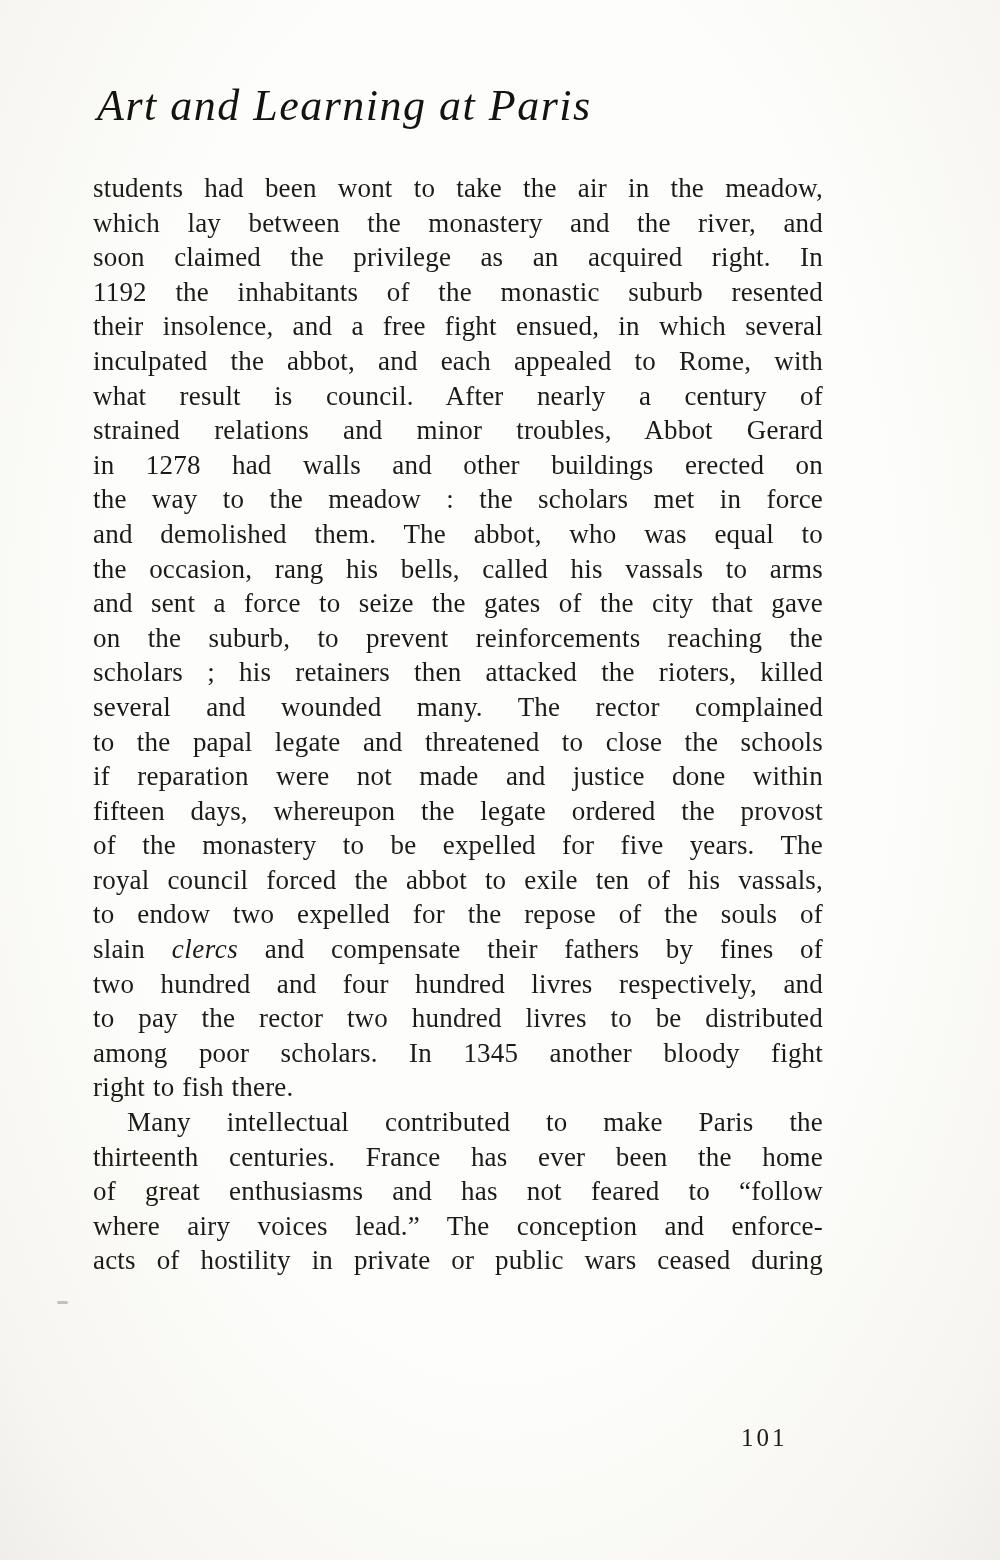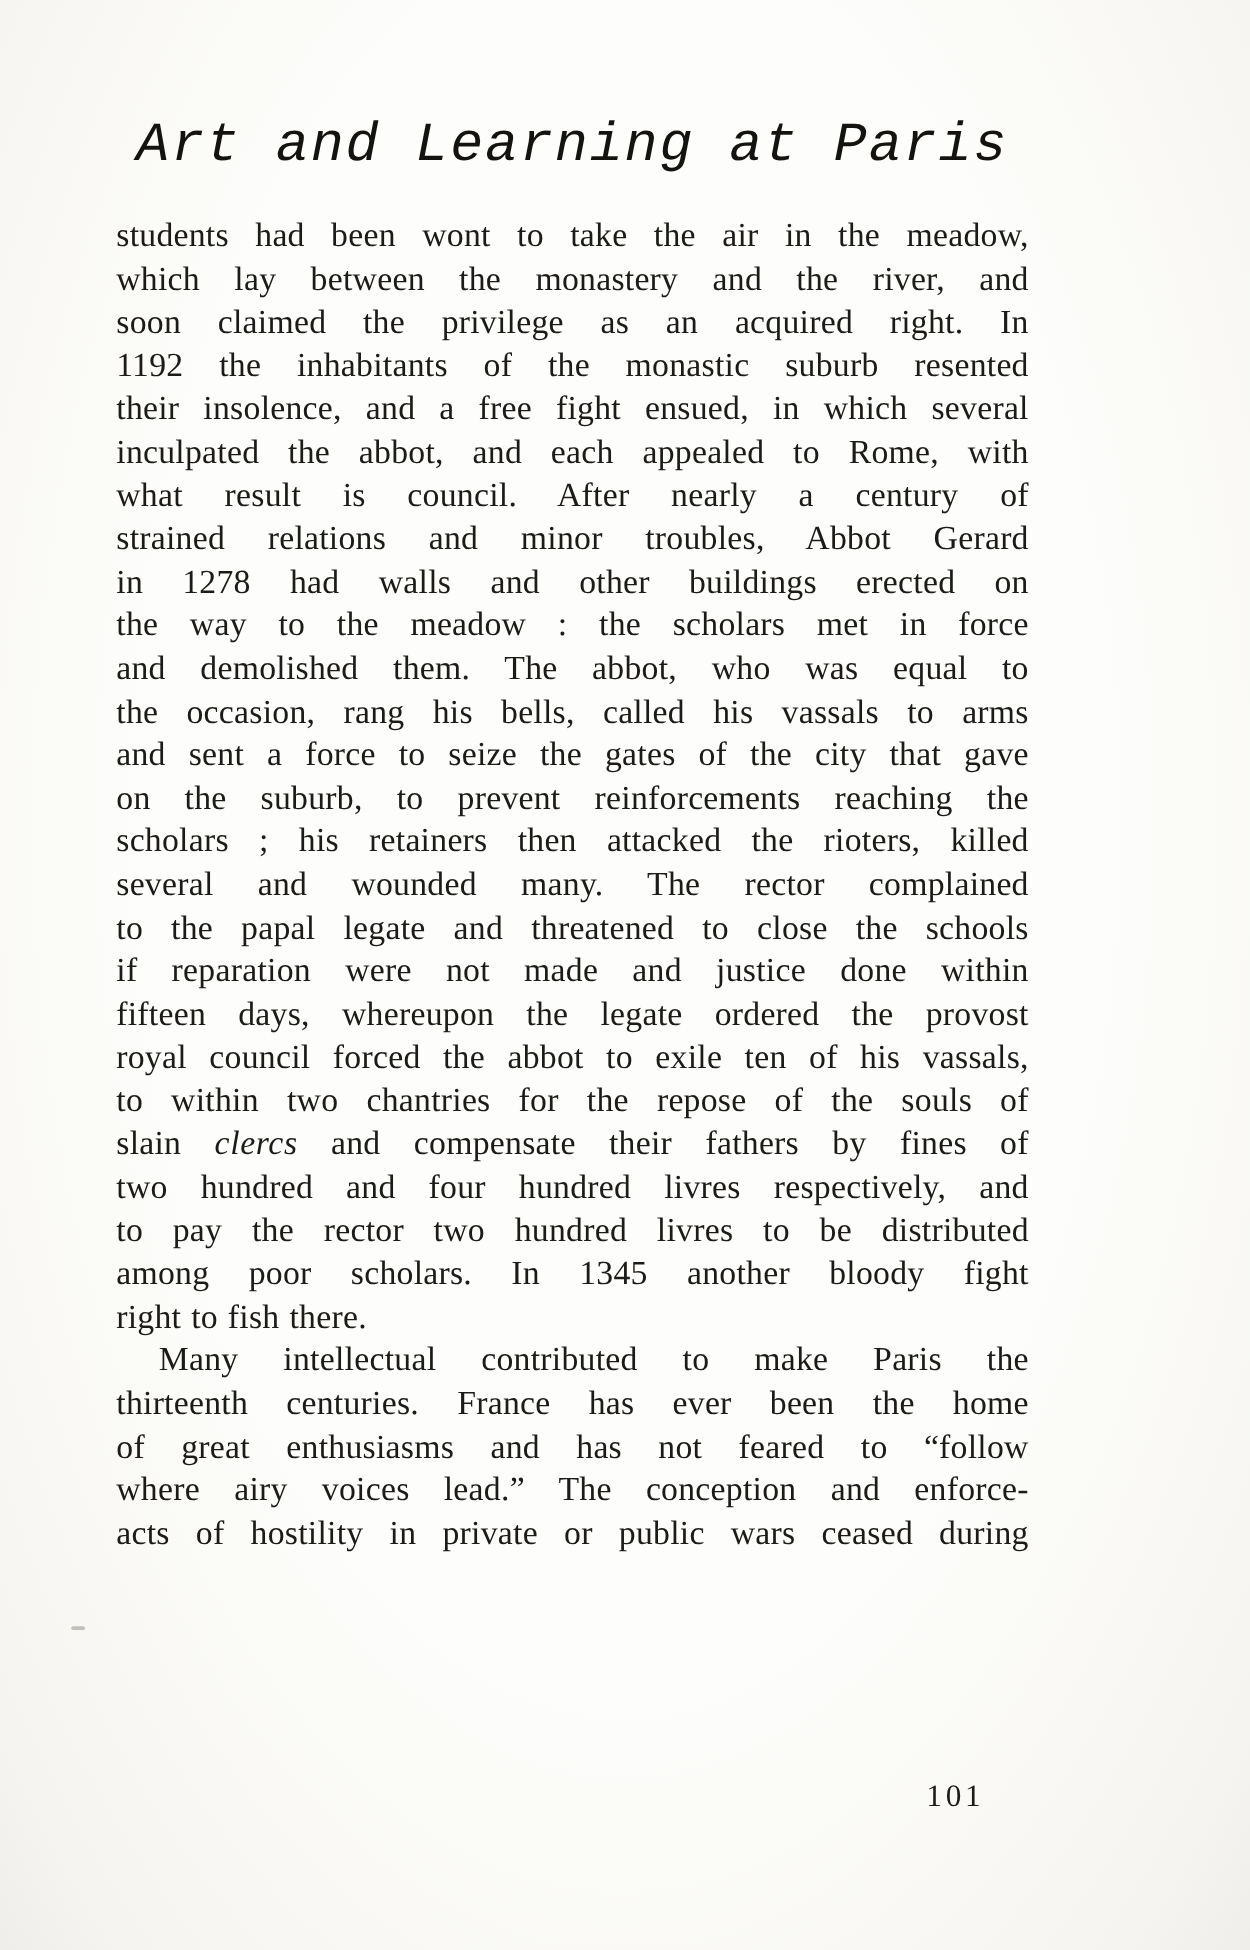--- a/index.html
+++ b/index.html
@@ -15,27 +15,26 @@
     width: 1000px;
     height: 1560px;
     overflow: hidden;
     color: #1d1b17;
     background: radial-gradient(ellipse at 50% 42%, #fdfdfb 55%, #f6f5f1 88%, #efeeea 100%);
   }
   .title {
     position: absolute;
     left: 93px;
     top: 76px;
-    margin: 16px;
+    margin: 4px;
     font-weight: normal;
     font-style: italic;
     font-size: 44px;
     letter-spacing: 1.5px;
     color: #15130f;
-    font-family: Liberation Mono, monospace;
   }
   .body-text {
     position: absolute;
     left: 93px;
     top: 171px;
     width: 730px;
     font-size: 27px;
     line-height: 34.6px;
     letter-spacing: 0.2px;
     word-spacing: 1px;
@@ -95,22 +94,23 @@
       <div class="line">the way to the meadow : the scholars met in force</div>
       <div class="line">and demolished them. The abbot, who was equal to</div>
       <div class="line">the occasion, rang his bells, called his vassals to arms</div>
       <div class="line">and sent a force to seize the gates of the city that gave</div>
       <div class="line">on the suburb, to prevent reinforcements reaching the</div>
       <div class="line">scholars ; his retainers then attacked the rioters, killed</div>
       <div class="line">several and wounded many. The rector complained</div>
       <div class="line">to the papal legate and threatened to close the schools</div>
       <div class="line">if reparation were not made and justice done within</div>
       <div class="line">fifteen days, whereupon the legate ordered the provost</div>
+      <div class="line">of the monastery to be expelled for five years. The</div>
       <div class="line">royal council forced the abbot to exile ten of his vassals,</div>
-      <div class="line">to within two chantries for the repose of the souls of</div>
+      <div class="line">to endow two expelled for the repose of the souls of</div>
       <div class="line">slain <i>clercs</i> and compensate their fathers by fines of</div>
       <div class="line">two hundred and four hundred livres respectively, and</div>
       <div class="line">to pay the rector two hundred livres to be distributed</div>
       <div class="line">among poor scholars. In 1345 another bloody fight</div>
       <div class="line last">right to fish there.</div>
       <div class="line indent">Many intellectual contributed to make Paris the</div>
       <div class="line">thirteenth centuries. France has ever been the home</div>
       <div class="line">of great enthusiasms and has not feared to “follow</div>
       <div class="line">where airy voices lead.” The conception and enforce-</div>
       <div class="line">acts of hostility in private or public wars ceased during</div>

